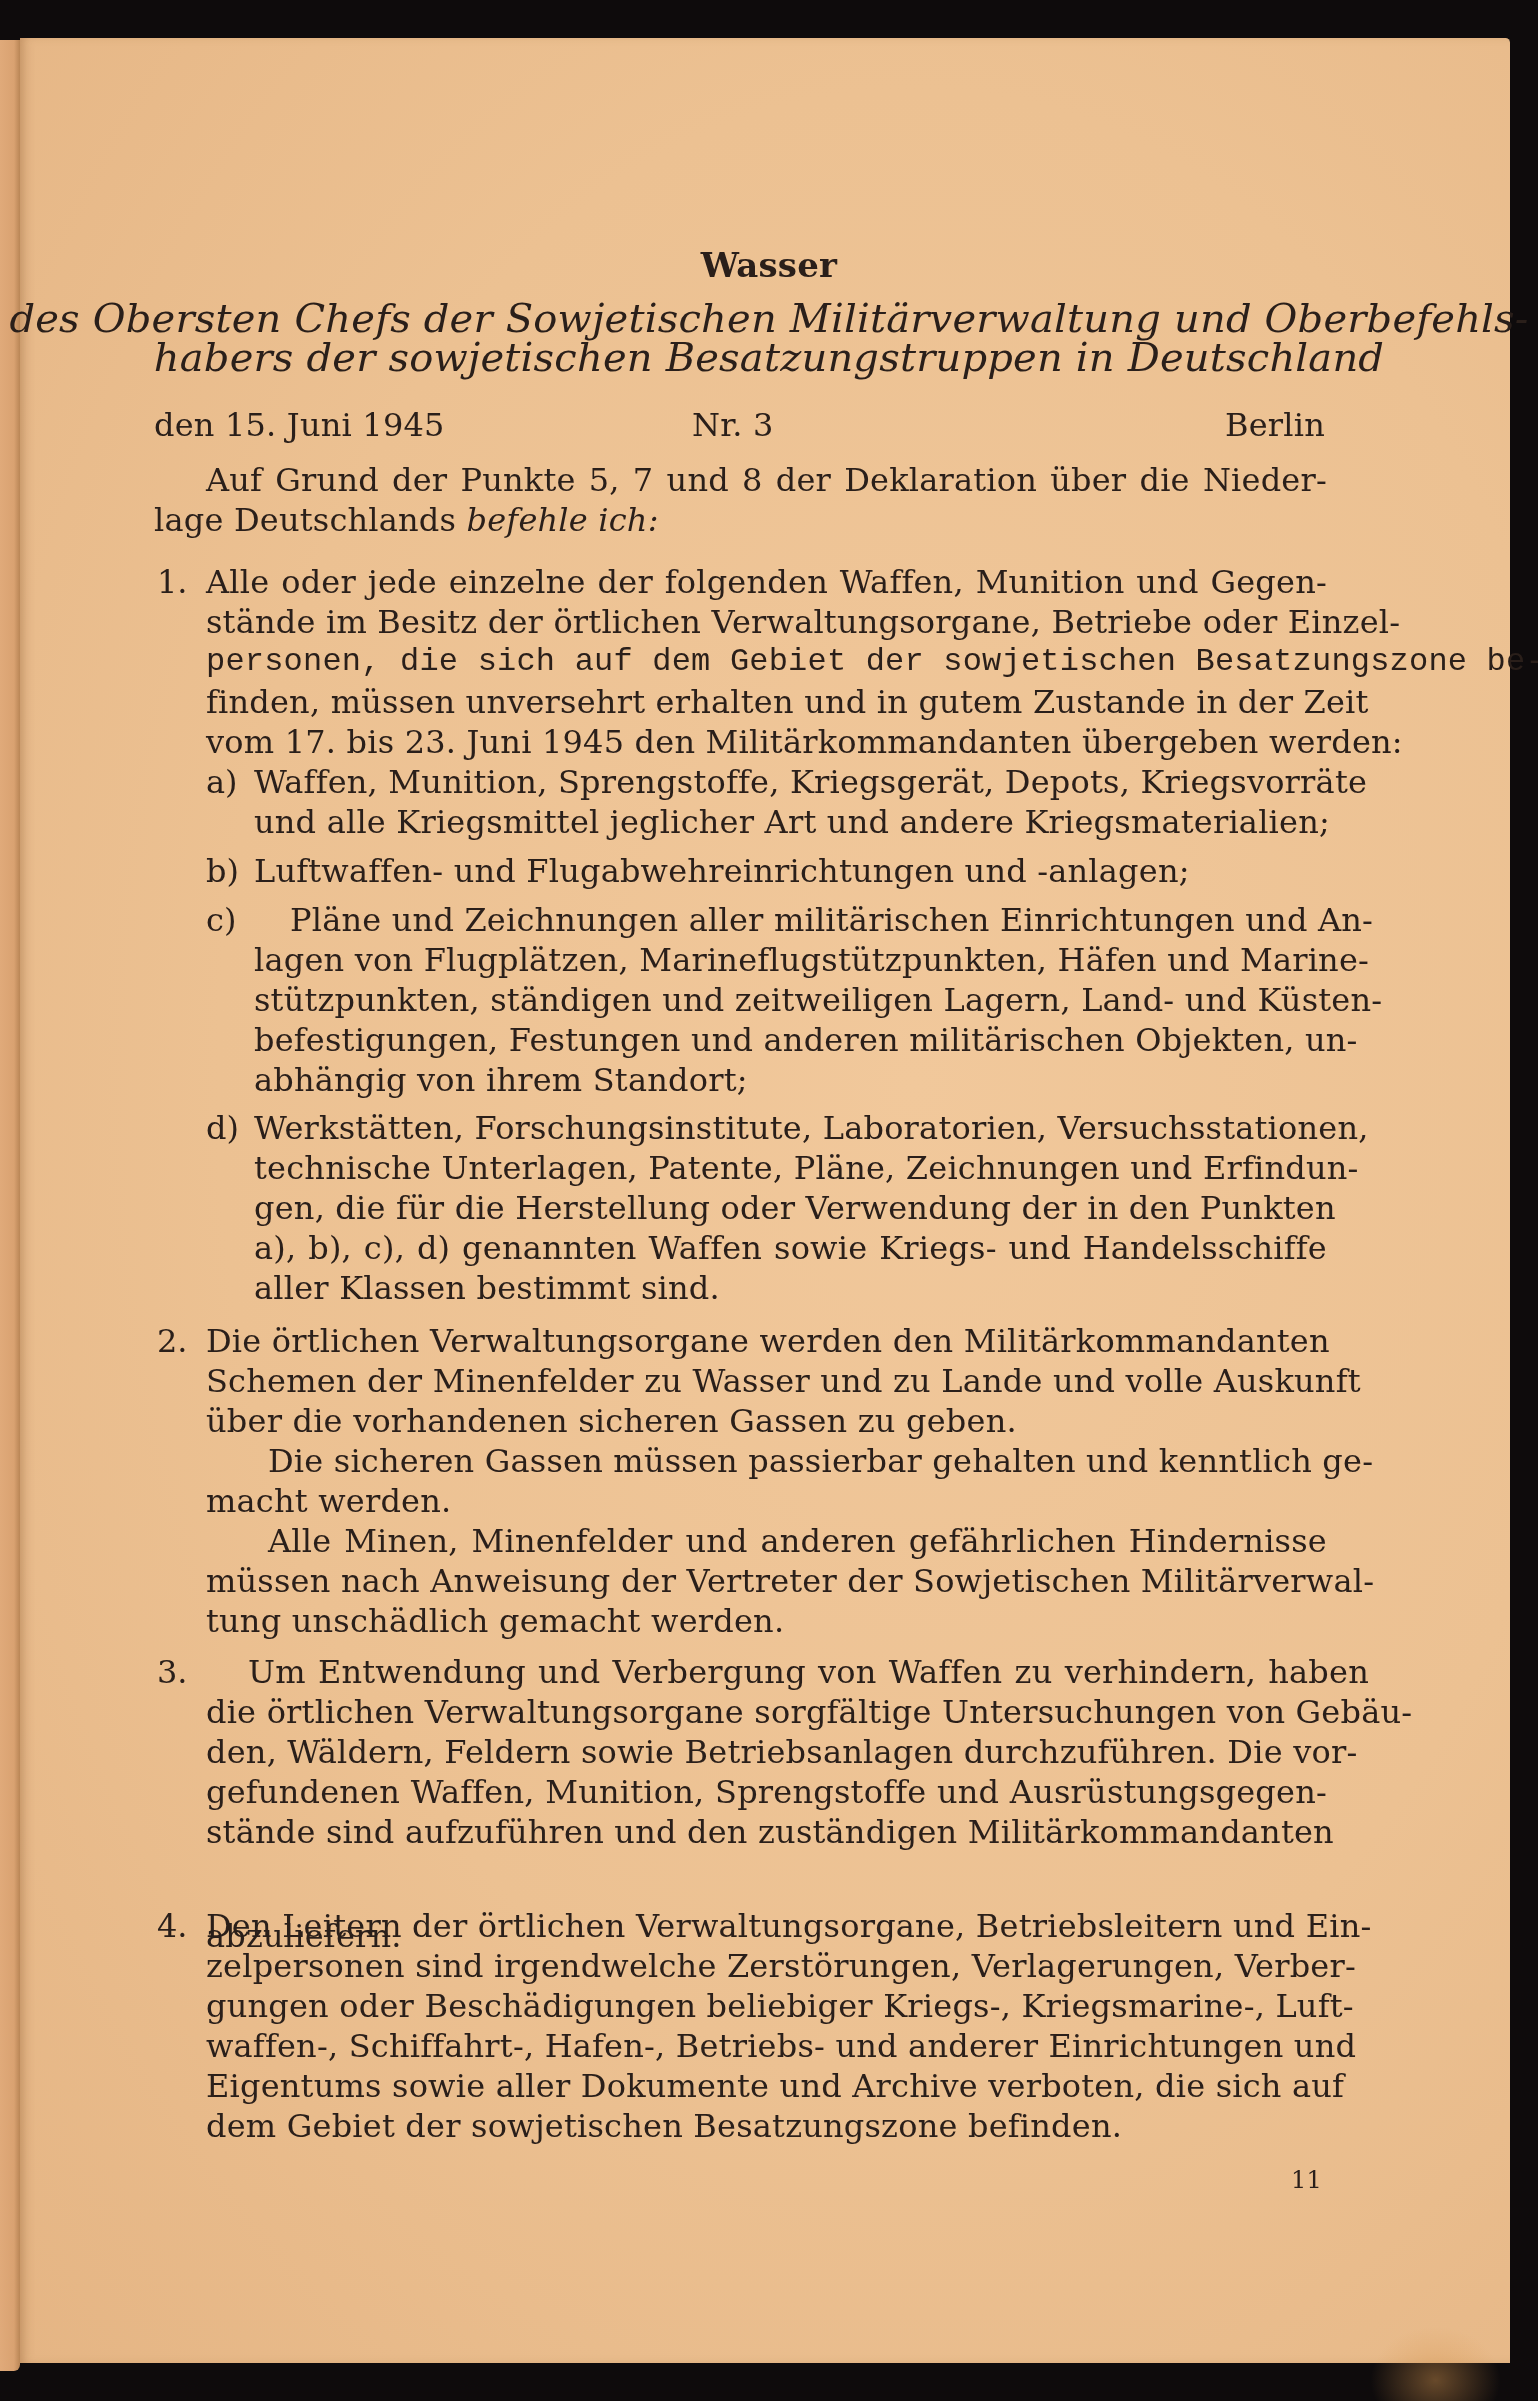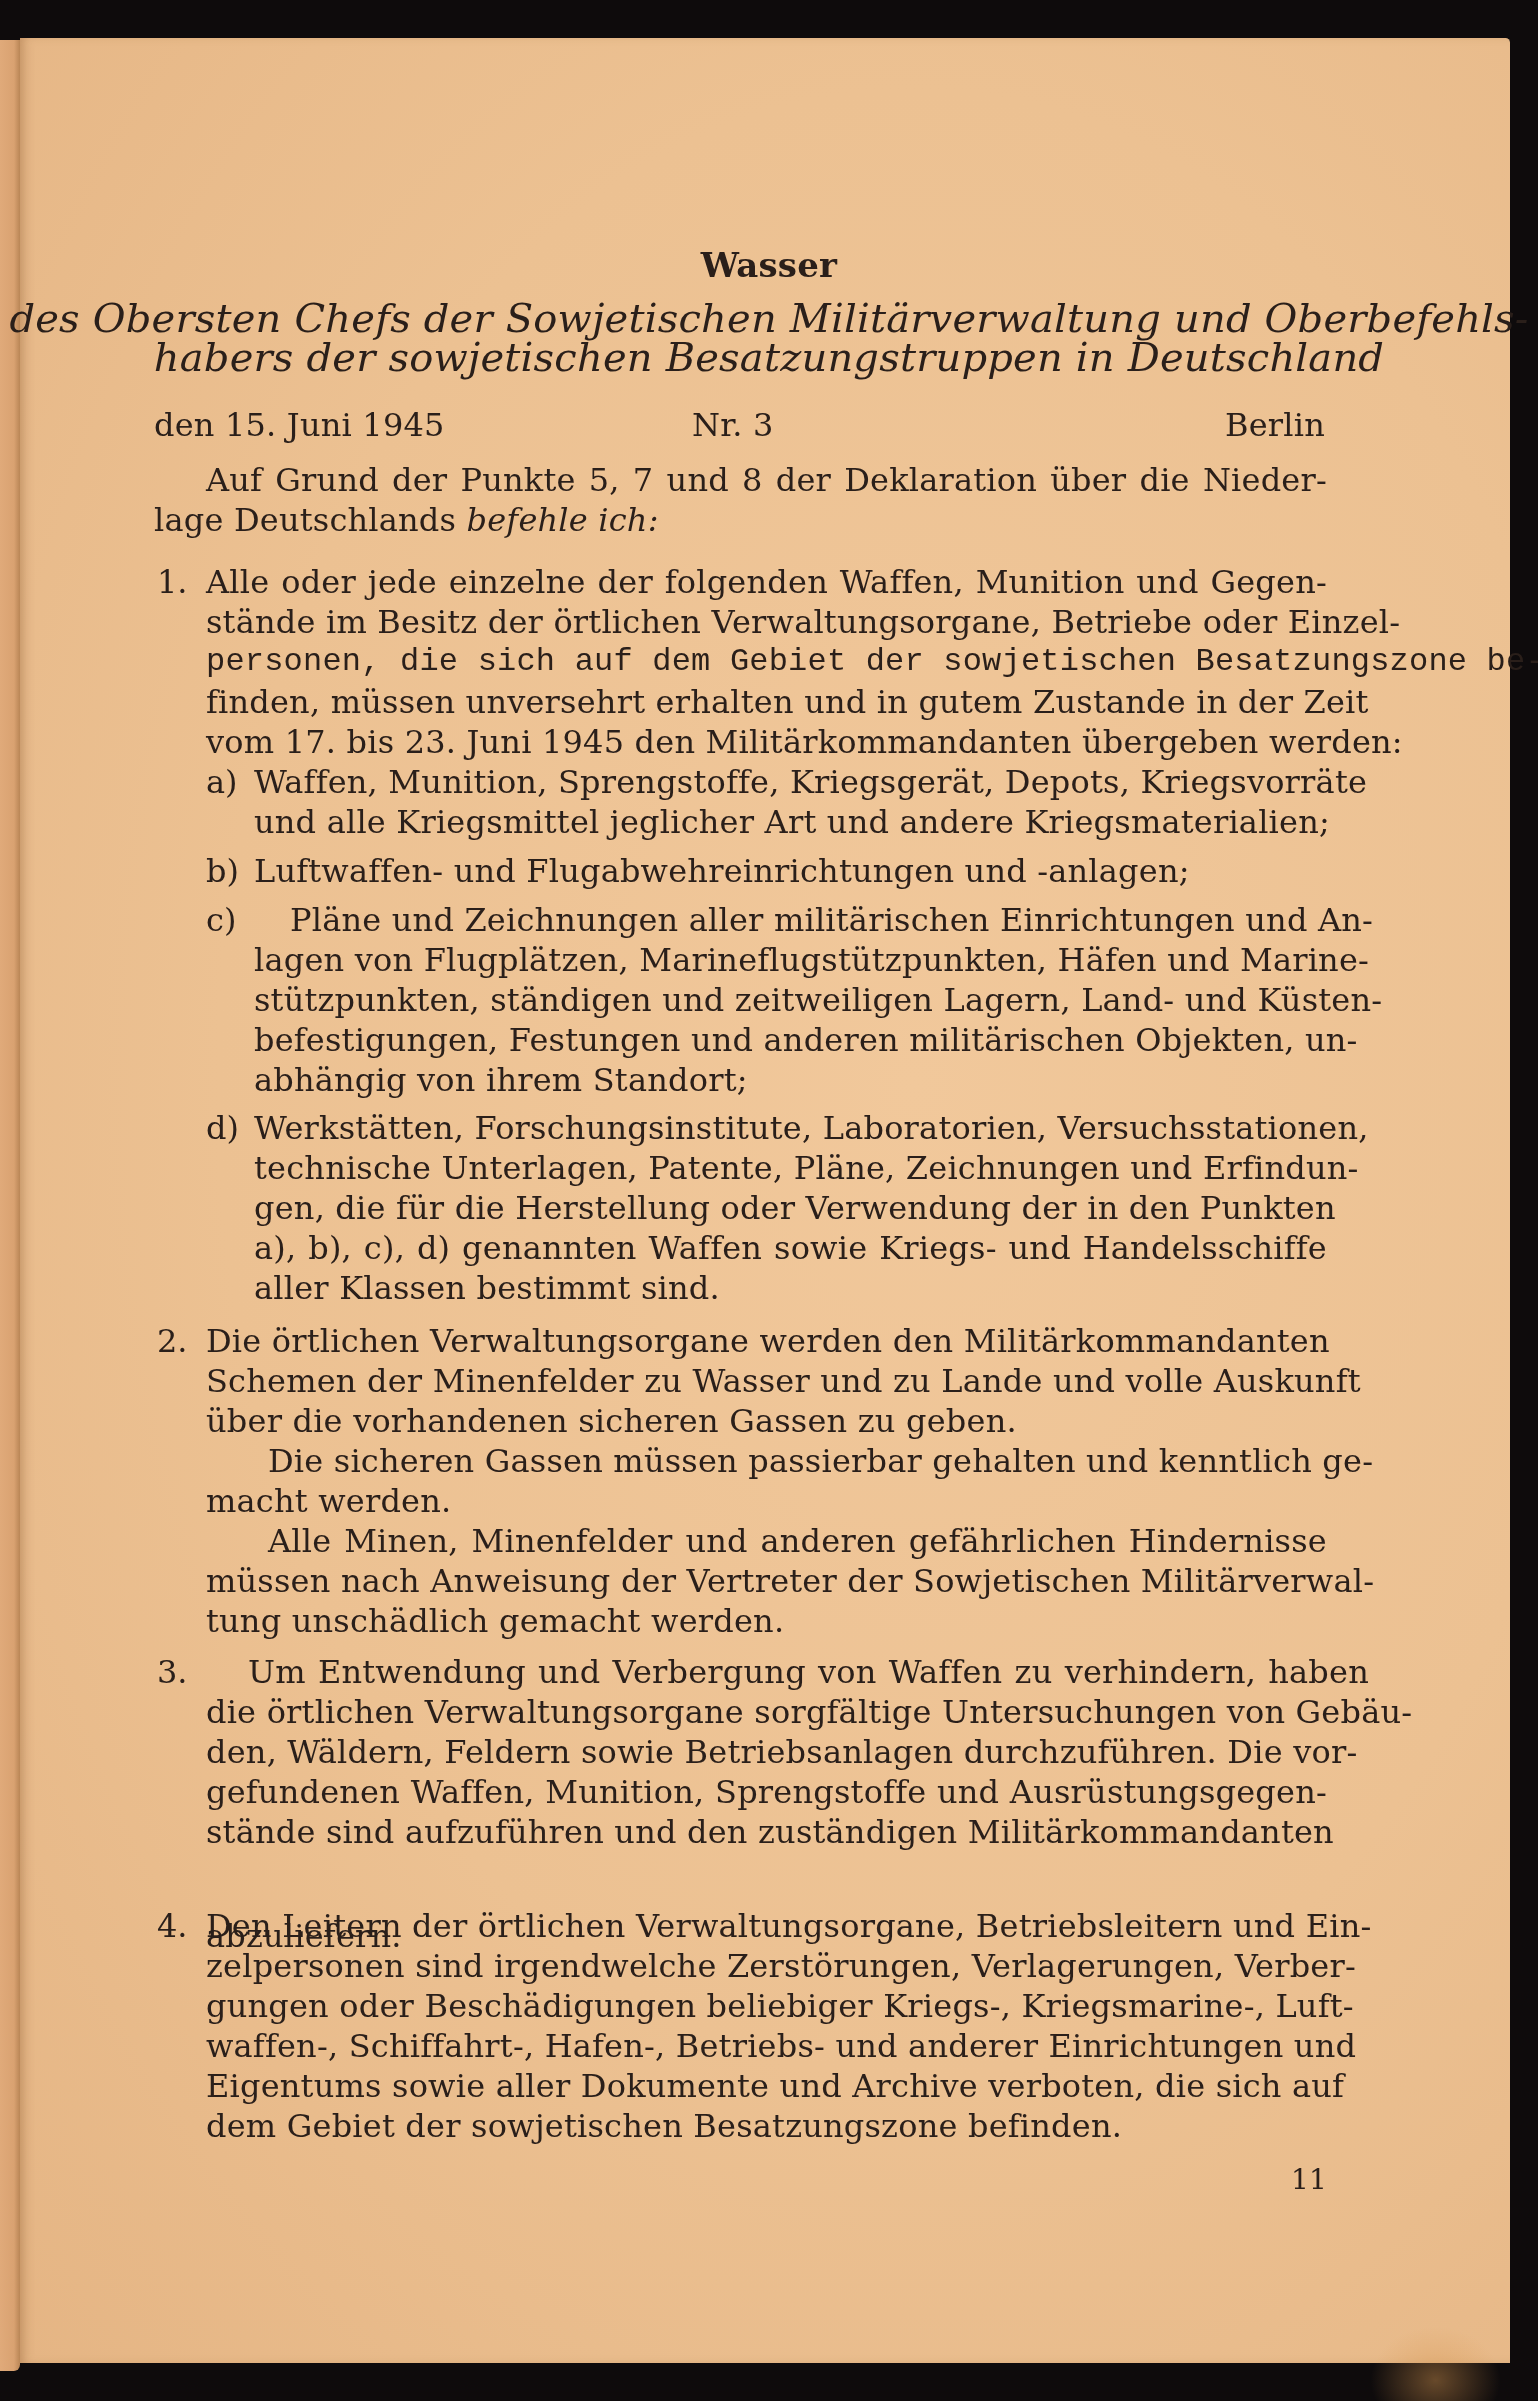--- a/index.html
+++ b/index.html
@@ -26,21 +26,21 @@
     position: absolute; left: 1350px; top: 2288px; width: 131px; height: 108px;
     background: radial-gradient(ellipse at center, rgba(214,150,80,0.45), rgba(214,150,80,0) 70%);
     border-radius: 50%;
   }
   .text { position: absolute; white-space: nowrap; font-size: 32px; line-height: 40px; letter-spacing: 0.2px; }
   .title { left: 0; width: 1538px; text-align: center; font-weight: bold; font-size: 34px; top: 245px; }
   .subtitle { left: 0; width: 1538px; text-align: center; font-style: italic; font-size: 40px; }
   .just { text-align: justify; text-align-last: justify; }
   .num { position: absolute; font-size: 32px; line-height: 40px; }
   .it { font-style: italic; }
-  .pagenum { font-size: 28px; }
+  .pagenum { font-size: 24px; }
 </style>
 </head>
 <body>
 
 <div class="left-strip"></div>
 <div class="page">
   <div class="stain"></div>
 </div>
 
 <div class="text title">Wasser</div>

